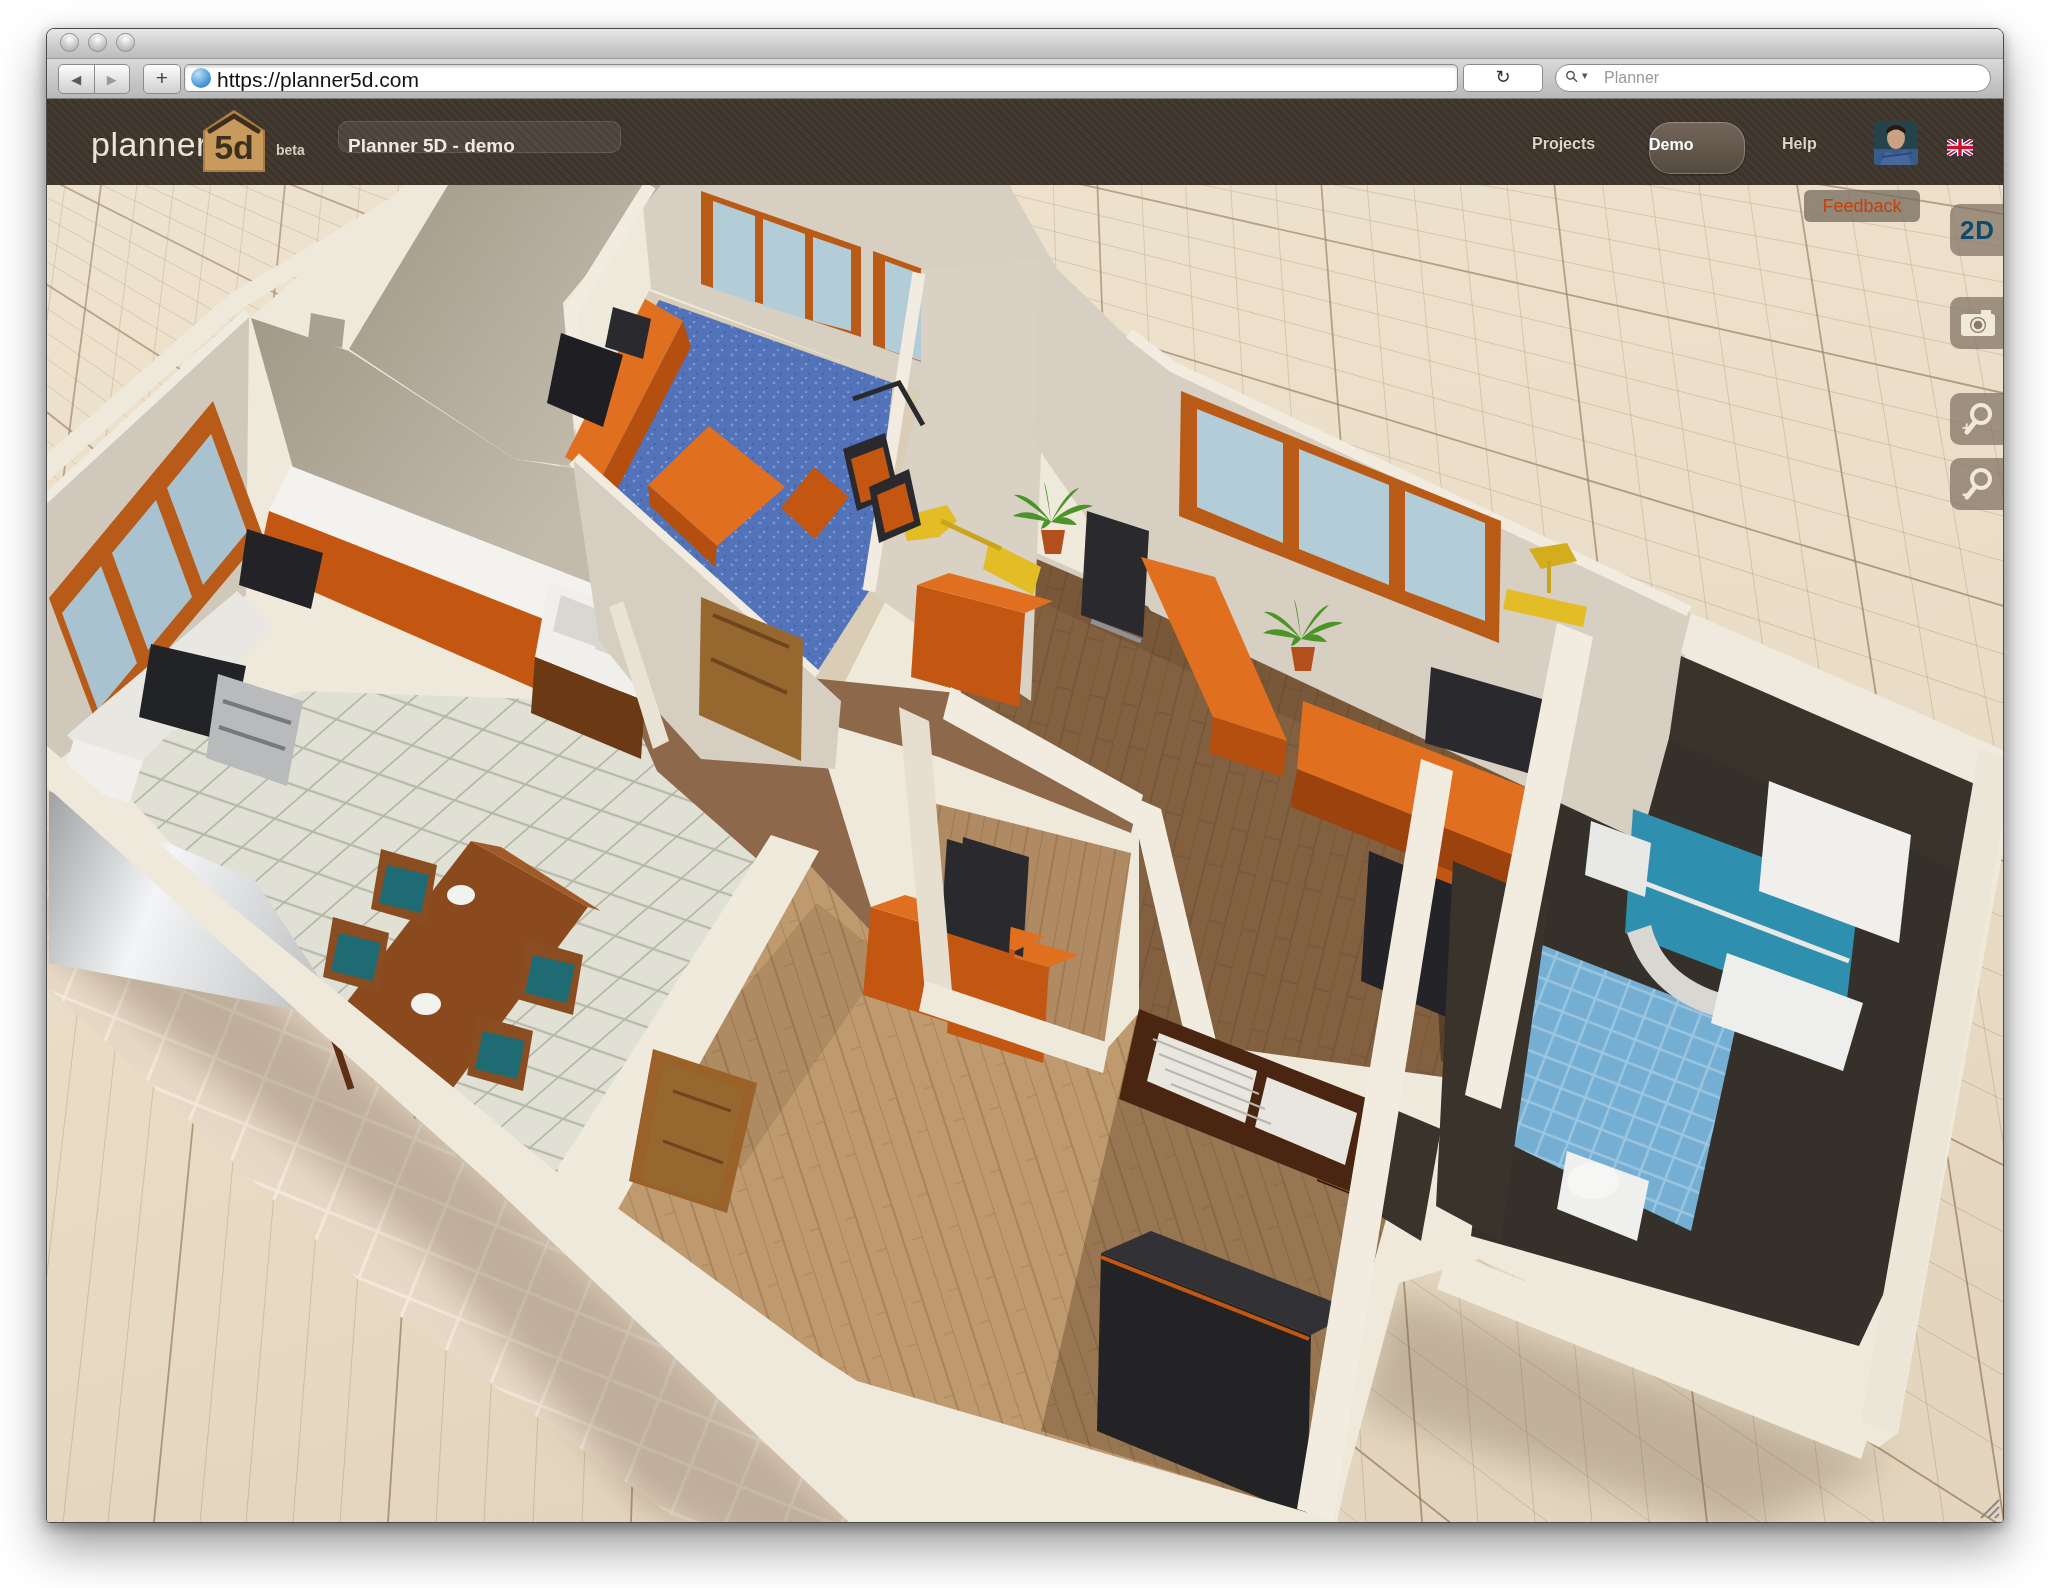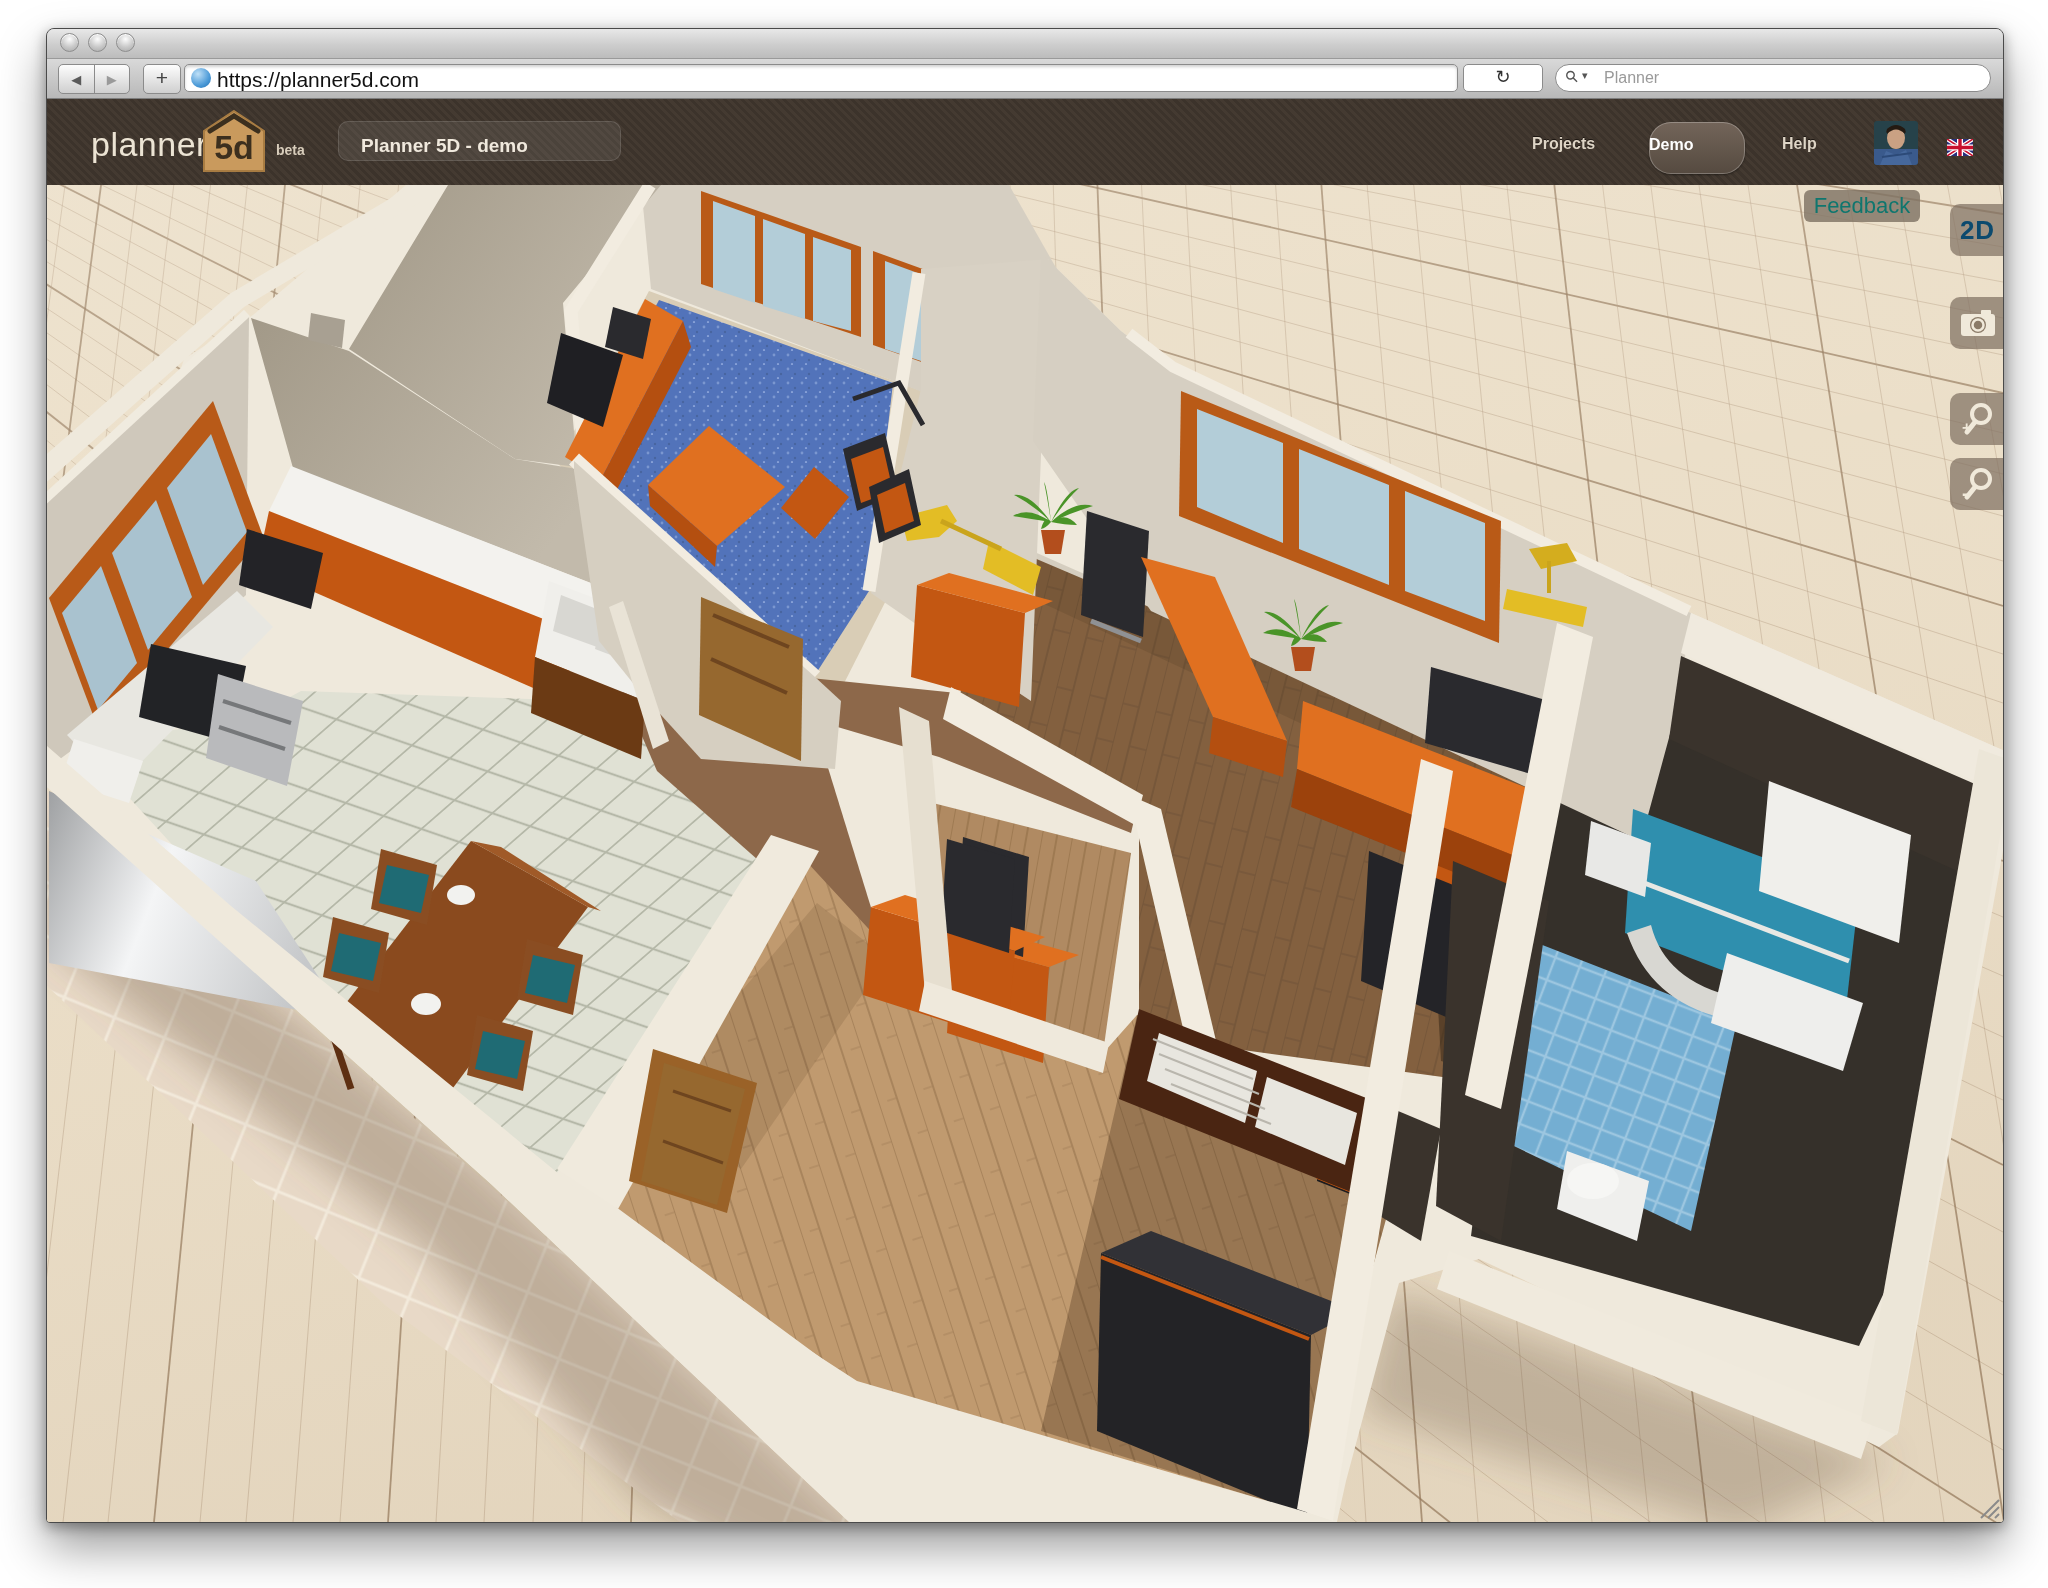--- a/index.html
+++ b/index.html
@@ -19,31 +19,31 @@
 .reload{position:absolute;left:1416px;top:5px;width:78px;height:26px;background:#fff;border:1px solid #8b8b8b;border-radius:5px;text-align:center;font-size:18px;color:#333;line-height:25px}
 .search{position:absolute;left:1508px;top:5px;width:434px;height:26px;background:#fff;border:1px solid #8b8b8b;border-radius:14px}
 .mag{position:absolute;left:10px;top:2px;font-size:16px;color:#555;transform:rotate(-45deg)}
 .caret{position:absolute;left:26px;top:4px;font-size:11px;color:#555}
 .stext{position:absolute;left:48px;top:4px;font-size:16px;color:#9a9a9a}
 .appbar{position:absolute;left:0;top:70px;width:100%;height:114px;
  background:repeating-linear-gradient(45deg,#3c332b 0 3px,#443a31 3px 6px);border-bottom:2px solid #241d17}
 .logo{position:absolute;left:44px;top:26px;font-size:34px;color:#ece4d4;letter-spacing:0.5px}
 .badge{position:absolute;left:155px;top:10px;width:64px;height:64px}
 .beta{position:absolute;left:229px;top:43px;font-size:14px;font-weight:bold;color:#d8cdbb}
-.projfield{position:absolute;left:291px;top:22px;width:283px;height:40px;border-radius:10px;background:rgba(255,255,255,0.08);
- border:1px solid rgba(255,255,255,0.12);color:#f0e9dd;font-size:19px;font-weight:bold;line-height:48px;padding-left:22px;box-sizing:border-box}
+.projfield{position:absolute;left:291px;top:22px;width:283px;height:32px;border-radius:10px;background:rgba(255,255,255,0.08);
+ border:1px solid rgba(255,255,255,0.12);color:#f0e9dd;font-size:19px;font-weight:bold;line-height:48px;padding-left:9px;box-sizing:border-box}
 .nav{position:absolute;top:36px;font-size:16px;font-weight:bold;color:#ded5c6;text-shadow:0 -1px 0 #1d1712}
 .demobtn{position:absolute;left:1602px;top:23px;width:96px;height:52px;border-radius:22px;background:linear-gradient(#73655a,#554a40);
  box-shadow:inset 0 0 0 1px rgba(255,255,255,0.25),0 1px 2px rgba(0,0,0,0.4);color:#fff;font-size:16px;font-weight:bold;line-height:45px}
 .avatar{position:absolute;left:1827px;top:22px;width:44px;height:44px;border-radius:3px}
 .flag{position:absolute;left:1900px;top:40px;width:26px;height:17px}
 .canvas{position:absolute;left:0;top:156px;width:1956px;height:1337px;background:#eaddc6}
 .canvas > svg{position:absolute;left:0;top:0}
 .feedback{position:absolute;left:1757px;top:5px;width:116px;height:32px;border-radius:6px;background:rgba(125,112,97,0.80);
- color:#0f766e;font-size:22px;text-align:center;line-height:32px}
+ color:#c2410c;font-size:18px;text-align:center;line-height:32px}
 .sidebtn{position:absolute;left:1903px;width:55px;height:52px;border-radius:10px 0 0 10px;background:rgba(125,110,95,0.70);
  color:#0c4a6e;display:flex;align-items:center;justify-content:center}
 .grip{position:absolute;right:2px;bottom:2px}
 </style></head>
 <body>
 
 <div class="win">
 
   <div class="titlebar">
 

